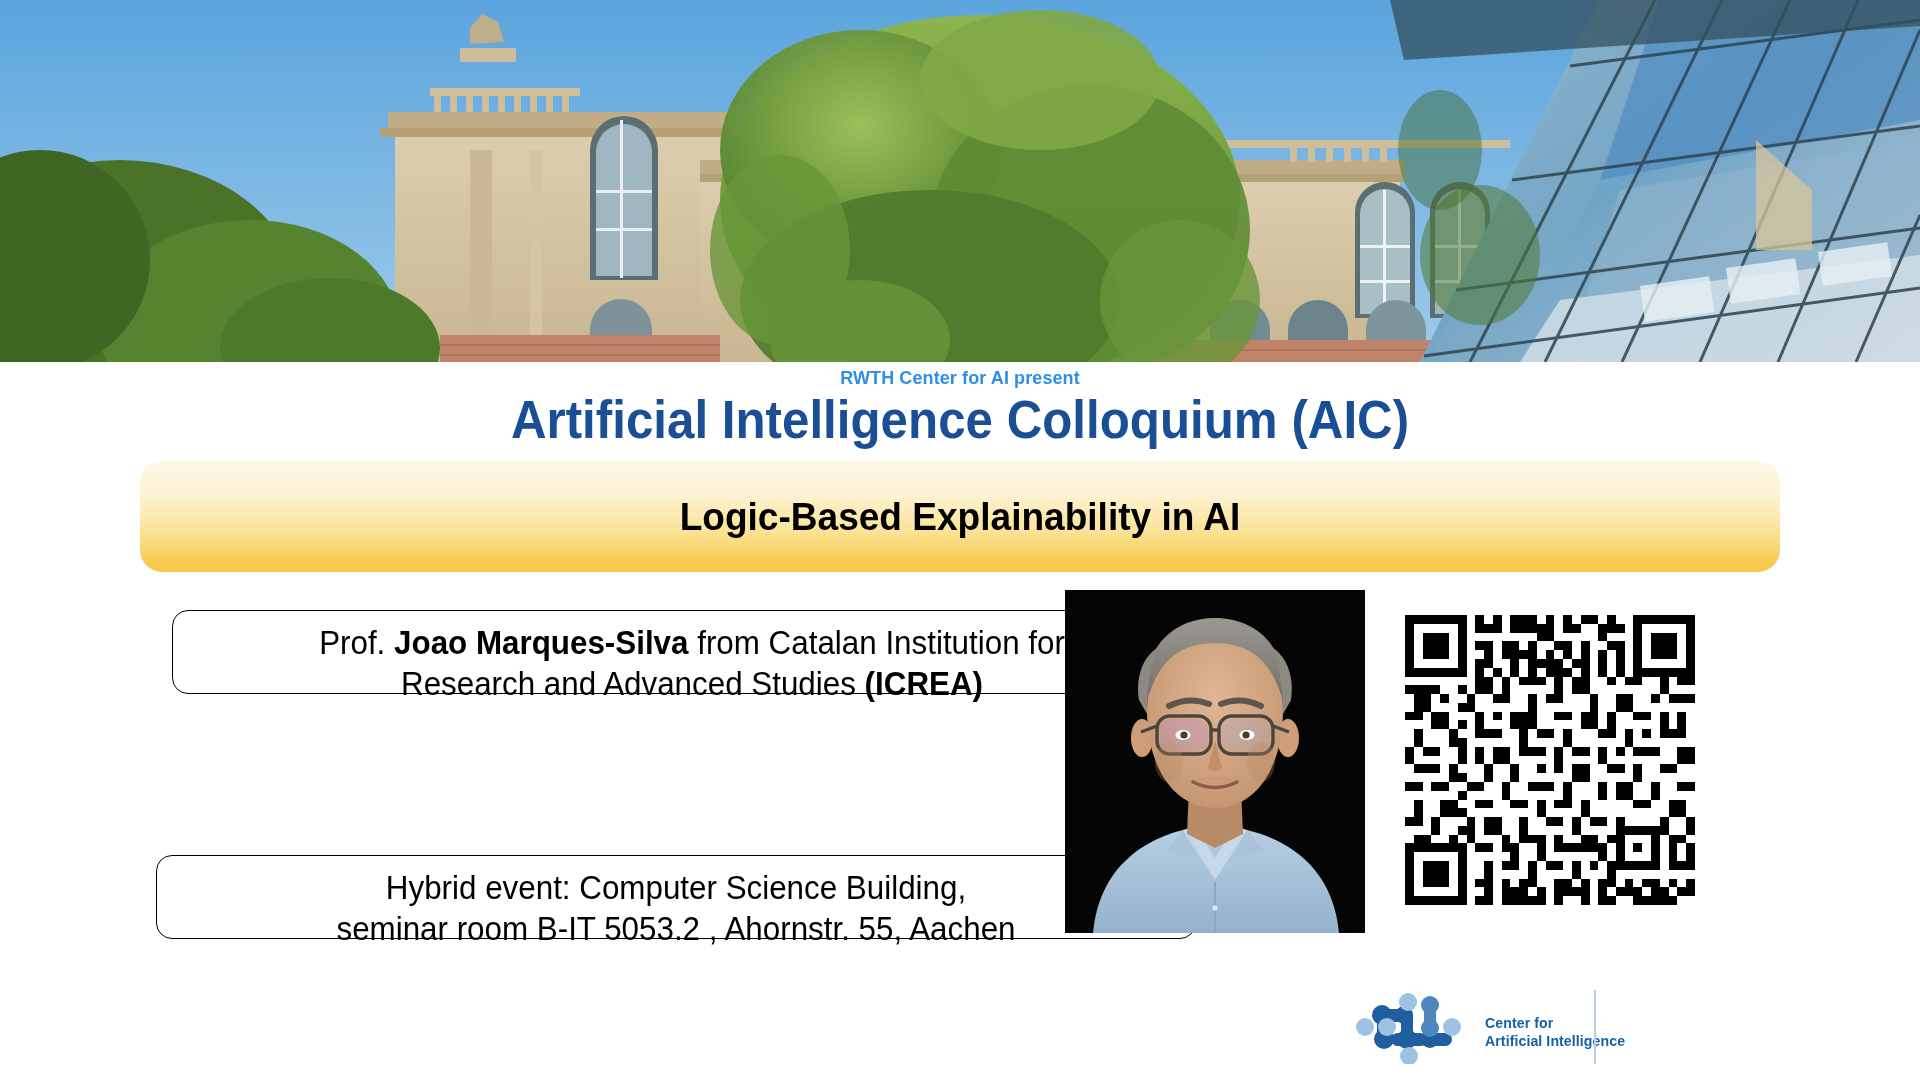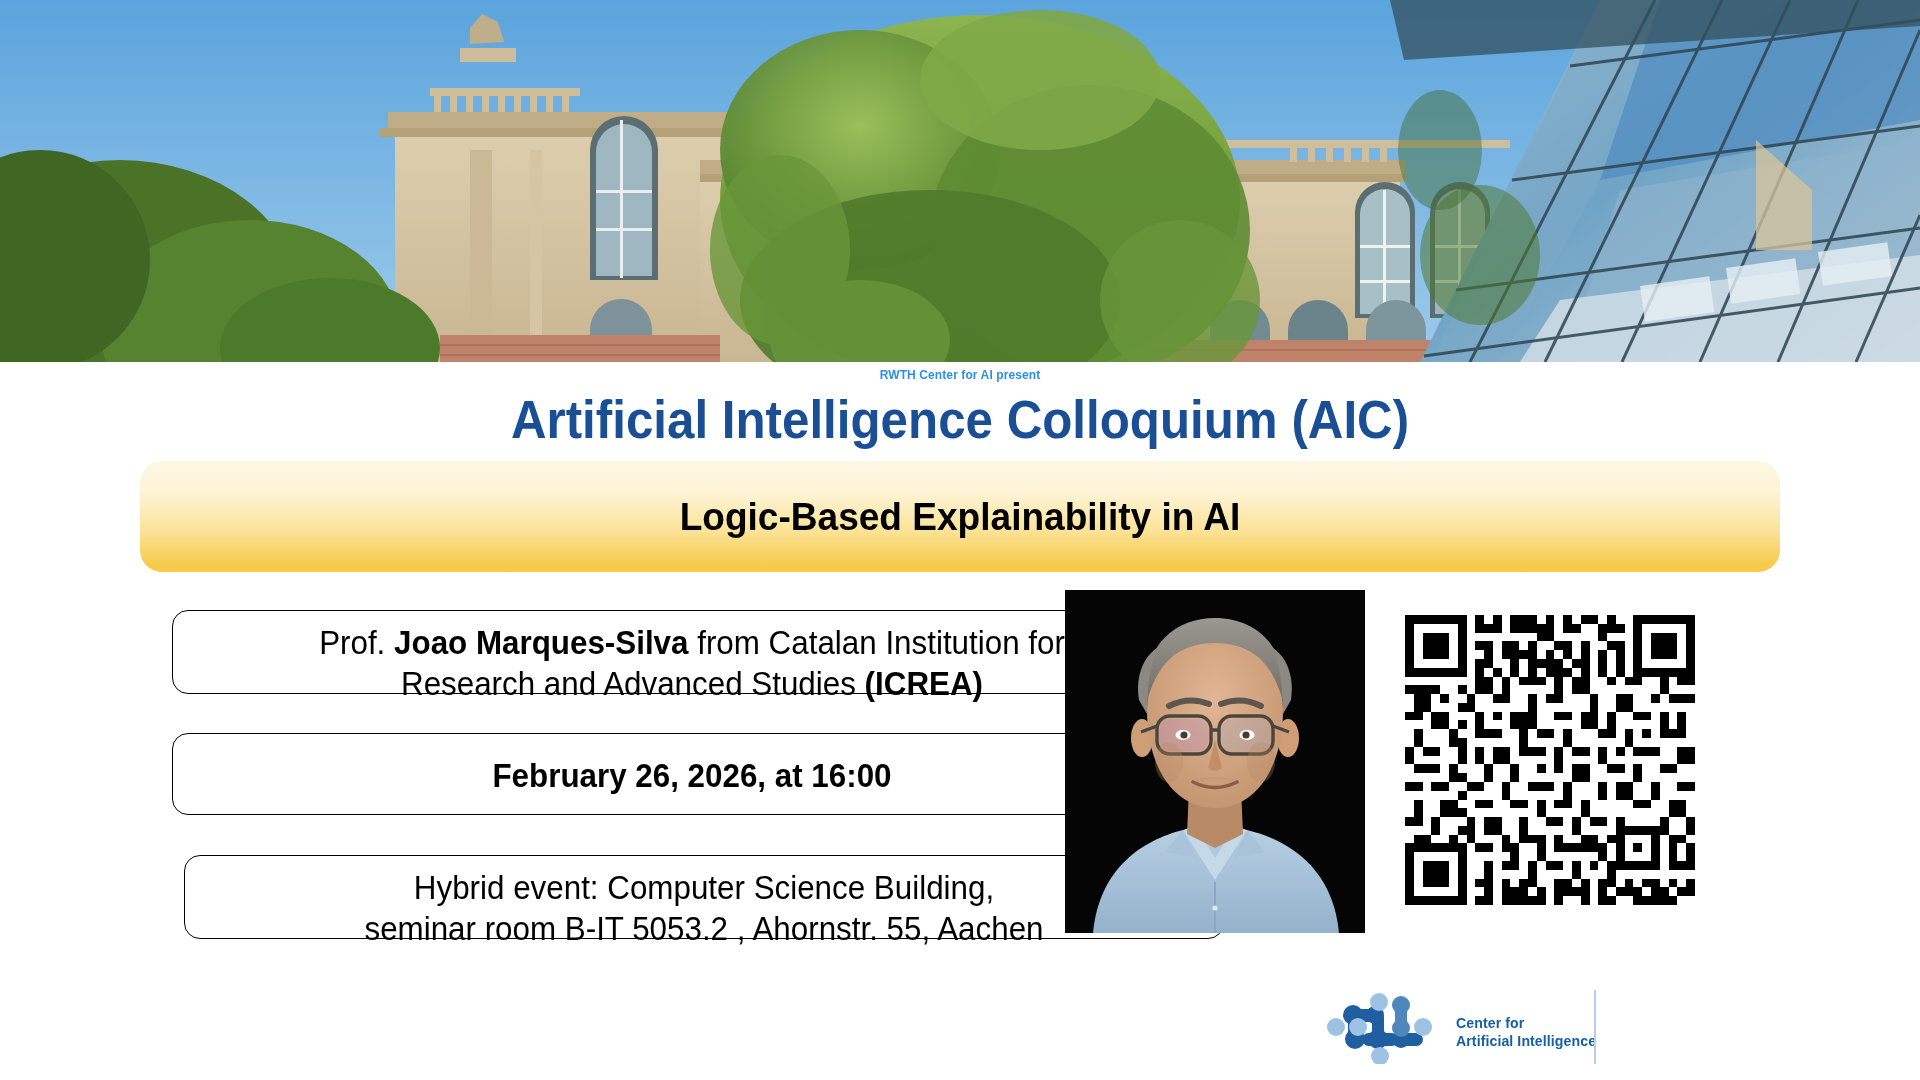--- a/index.html
+++ b/index.html
@@ -13,21 +13,21 @@
   #poster { position:relative; width:1920px; height:1080px; background:#fff; }
 
   
   .hero { position:absolute; left:0; top:0; width:1920px; height:362px; overflow:hidden; background:#7fb2dd; }
   .hero svg { display:block; width:1920px; height:362px; }
 
   
   .presenter-line {
     position:absolute; left:0; top:368px; width:1920px;
     text-align:center;
-    font-size:12px; font-weight:bold; letter-spacing:0.1px;
+    font-size:18px; font-weight:bold; letter-spacing:0.1px;
     color:#2e8fe8;
   }
   .main-title {
     position:absolute; left:0; top:389px; width:1920px;
     text-align:center;
     font-size:53px; font-weight:bold;
     color:#1a4f96;
     transform:scaleX(0.93); transform-origin:center top;
     white-space:nowrap;
   }
@@ -59,36 +59,36 @@
     position:absolute; left:0; width:100%;
     text-align:center; color:#000;
     font-size:33px; line-height:41px;
     transform:scaleX(0.95); transform-origin:center top;
     white-space:nowrap;
   }
   .box-speaker { left:140px; top:610px; width:1040px; height:84px; }
   .txt-speaker { top:11px; }
   .box-date    { left:140px; top:733px; width:1040px; height:82px; }
   .txt-date    { top:21px; font-weight:bold; }
-  .box-loc     { left:152px; top:855px; width:1040px; height:84px;padding-left:48px; }
+  .box-loc     { left:124px; top:855px; width:1040px; height:84px;padding-left:48px; }
   .txt-loc     { top:11px; }
 
   
   .portrait {
     position:absolute; left:1065px; top:590px; width:300px; height:343px;
     background:#050505; overflow:hidden;
   }
   .portrait svg { display:block; width:300px; height:343px; }
 
   
   .qr { position:absolute; left:1405px; top:615px; width:290px; height:290px; background:#fff; }
   .qr svg { display:block; width:290px; height:290px; }
 
   
-  .logo-cai { position:absolute; left:1322px; top:992px; width:270px; height:72px; }
+  .logo-cai { position:absolute; left:1351px; top:992px; width:270px; height:72px; }
   .logo-cai .mark { position:absolute; left:0; top:0; width:126px; height:72px; }
   .logo-cai .mark svg { display:block; width:126px; height:72px; }
   .logo-cai .words {
     position:absolute; left:134px; top:22px;
     font-size:15px; font-weight:bold; line-height:18px;
     color:#1460a8; letter-spacing:0.1px;
     transform:scaleX(0.94); transform-origin:left top;
     white-space:nowrap;
   }
   .logo-divider { position:absolute; left:1594px; top:990px; width:2px; height:74px; background:#b9cfe6; }
@@ -280,25 +280,20 @@
     <div class="banner-text">Logic-Based Explainability in AI</div>
   </div>
 
   <div class="info-box box-speaker">
     <div class="info-text txt-speaker" id="speaker-text">
         <div><span>Prof. </span><span style="font-weight: bold;">Joao Marques-Silva</span><span> from Catalan Institution for</span></div>
         <div><span>Research and Advanced Studies </span><span style="font-weight: bold;">(ICREA)</span></div>
       </div>
   </div>
 
-  <div class="info-box box-date">
-    <div class="info-text txt-date" id="date-text">
-        <div><span style="font-weight: bold;">February 26, 2026, at 16:00</span></div>
-      </div>
-  </div>
 
   <div class="info-box box-loc">
     <div class="info-text txt-loc" id="loc-text">
         <div><span>Hybrid event: Computer Science Building,</span></div>
         <div><span>seminar room B-IT 5053.2 , Ahornstr. 55, Aachen</span></div>
       </div>
   </div>
 
   <div class="portrait">
     <svg viewBox="0 0 300 343" preserveAspectRatio="none">

